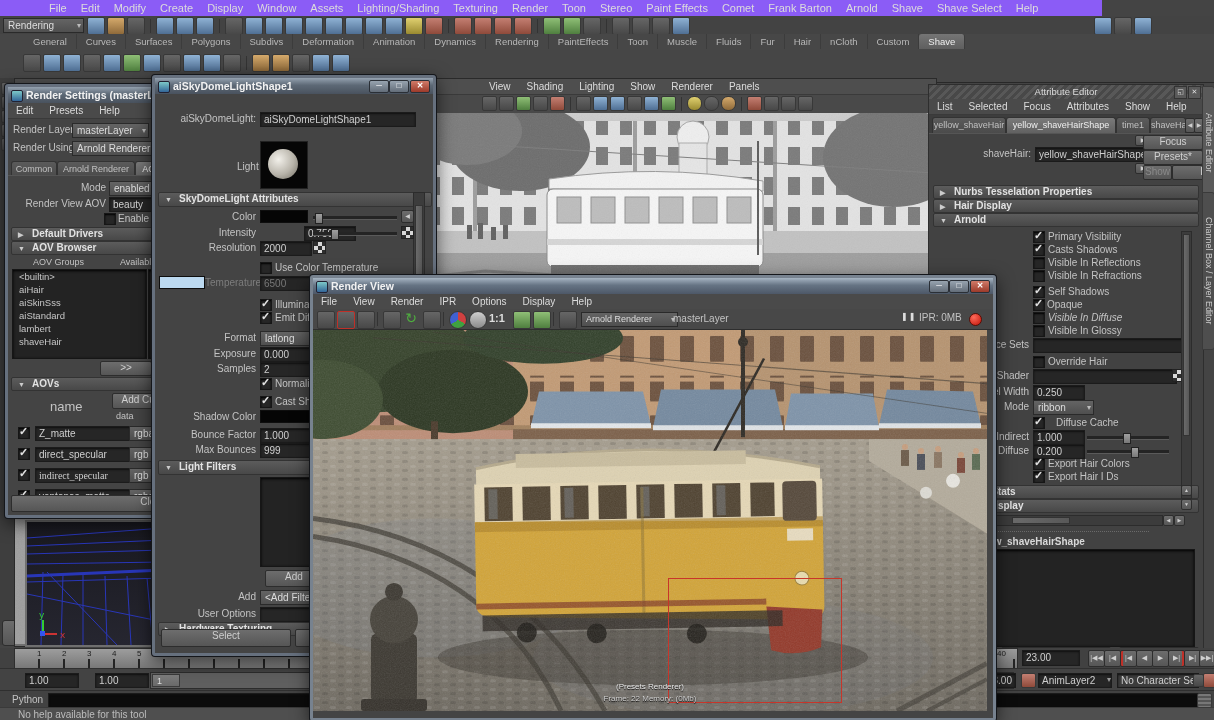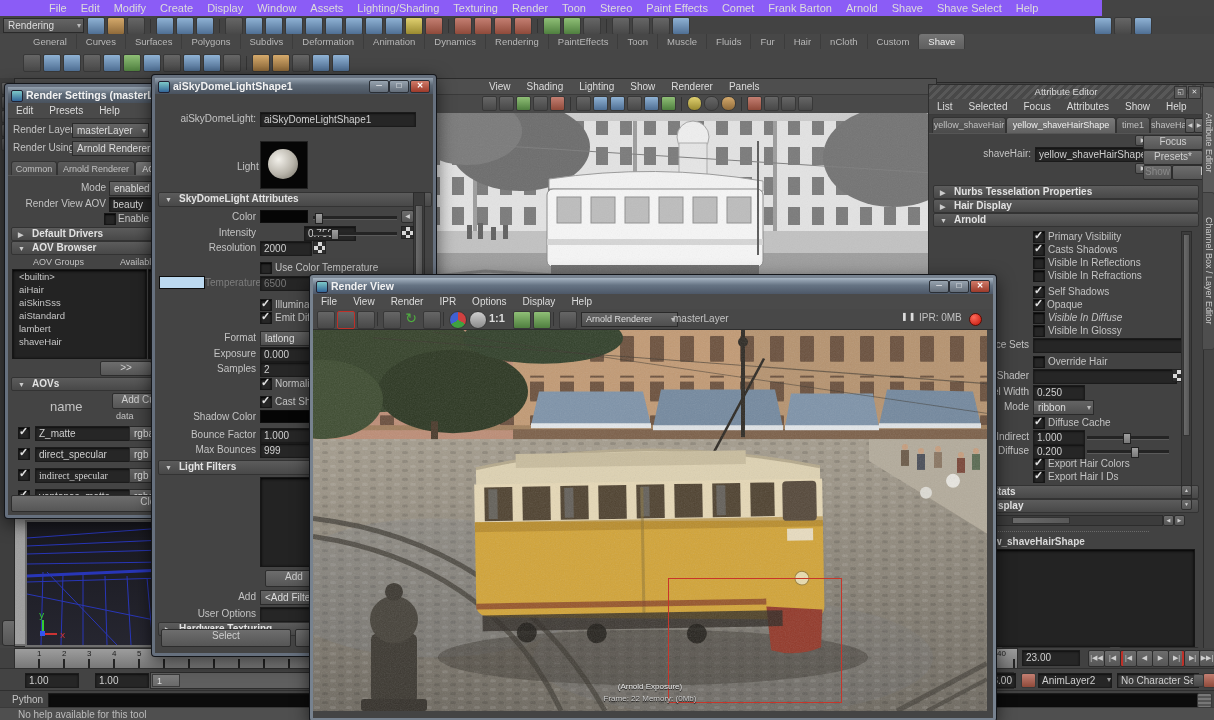--- a/index.html
+++ b/index.html
@@ -254,21 +254,21 @@
     <div class="cb" style="left:104px;top:271px;"></div>
       <span class="lbl" style="left:119px;top:270px;">Override Hair</span>
     <span class="lbl lblr" style="left:0;top:284px;width:100px;">Hair Shader</span>
     <div class="fld" style="left:104px;top:284px;width:136px;"></div>
     <div class="checker" style="left:243px;top:284px;"></div>
     <span class="lbl lblr" style="left:0;top:300px;width:100px;">Pixel Width</span>
     <div class="fld" style="left:104px;top:300px;width:44px;"><span>0.250</span></div>
     <span class="lbl lblr" style="left:0;top:315px;width:100px;">Mode</span>
     <div class="dd" style="left:104px;top:315px;width:42px;"><span>ribbon</span></div>
     <div class="cb on" style="left:104px;top:332px;"></div>
-      <span class="lbl" style="left:119px;top:331px;">Diffuse Cache</span>
+      <span class="lbl" style="left:127px;top:331px;">Diffuse Cache</span>
     <span class="lbl lblr" style="left:0;top:345px;width:100px;">Indirect</span>
     <div class="fld" style="left:104px;top:345px;width:44px;"><span>1.000</span></div>
     <div class="slider" style="left:158px;top:351px;width:82px;">
         <i style="left:36px;"></i>
       </div>
     <span class="lbl lblr" style="left:0;top:359px;width:100px;">Indirect Diffuse</span>
     <div class="fld" style="left:104px;top:359px;width:44px;"><span>0.200</span></div>
     <div class="slider" style="left:158px;top:365px;width:82px;">
         <i style="left:44px;"></i>
       </div>
@@ -623,18 +623,18 @@
         </g>
         <g transform="translate(40,258)">
             <rect x="18" y="48" width="46" height="70" rx="6" fill="#3c3831"></rect>
             <circle cx="41" cy="34" r="24" fill="#46423a"></circle>
             <circle cx="41" cy="6" r="9" fill="#3c3831"></circle>
             <rect x="8" y="114" width="66" height="12" rx="3" fill="#35312b"></rect>
           </g>
         <rect width="674" height="384" filter="url(#grain1)" opacity="0.55"></rect>
       </svg>
       <div class="abs" style="left:355px;top:248px;width:172px;height:123px;border:1px solid #c8352a;"></div>
-      <div class="abs" style="left:187px;top:352px;width:300px;text-align:center;font-size:8px;color:#e8e8e8;text-shadow:0 1px 1px #000;">(Arnold Exposure)</div>
+      <div class="abs" style="left:187px;top:352px;width:300px;text-align:center;font-size:8px;color:#e8e8e8;text-shadow:0 1px 1px #000;">(Presets Renderer)</div>
       <div class="abs" style="left:187px;top:364px;width:300px;text-align:center;font-size:8px;color:#cfcfcf;text-shadow:0 1px 1px #000;">Frame: 22   Memory: (0Mb)</div>
     </div>
   </div>
 
 </div>
 
 </body></html>

